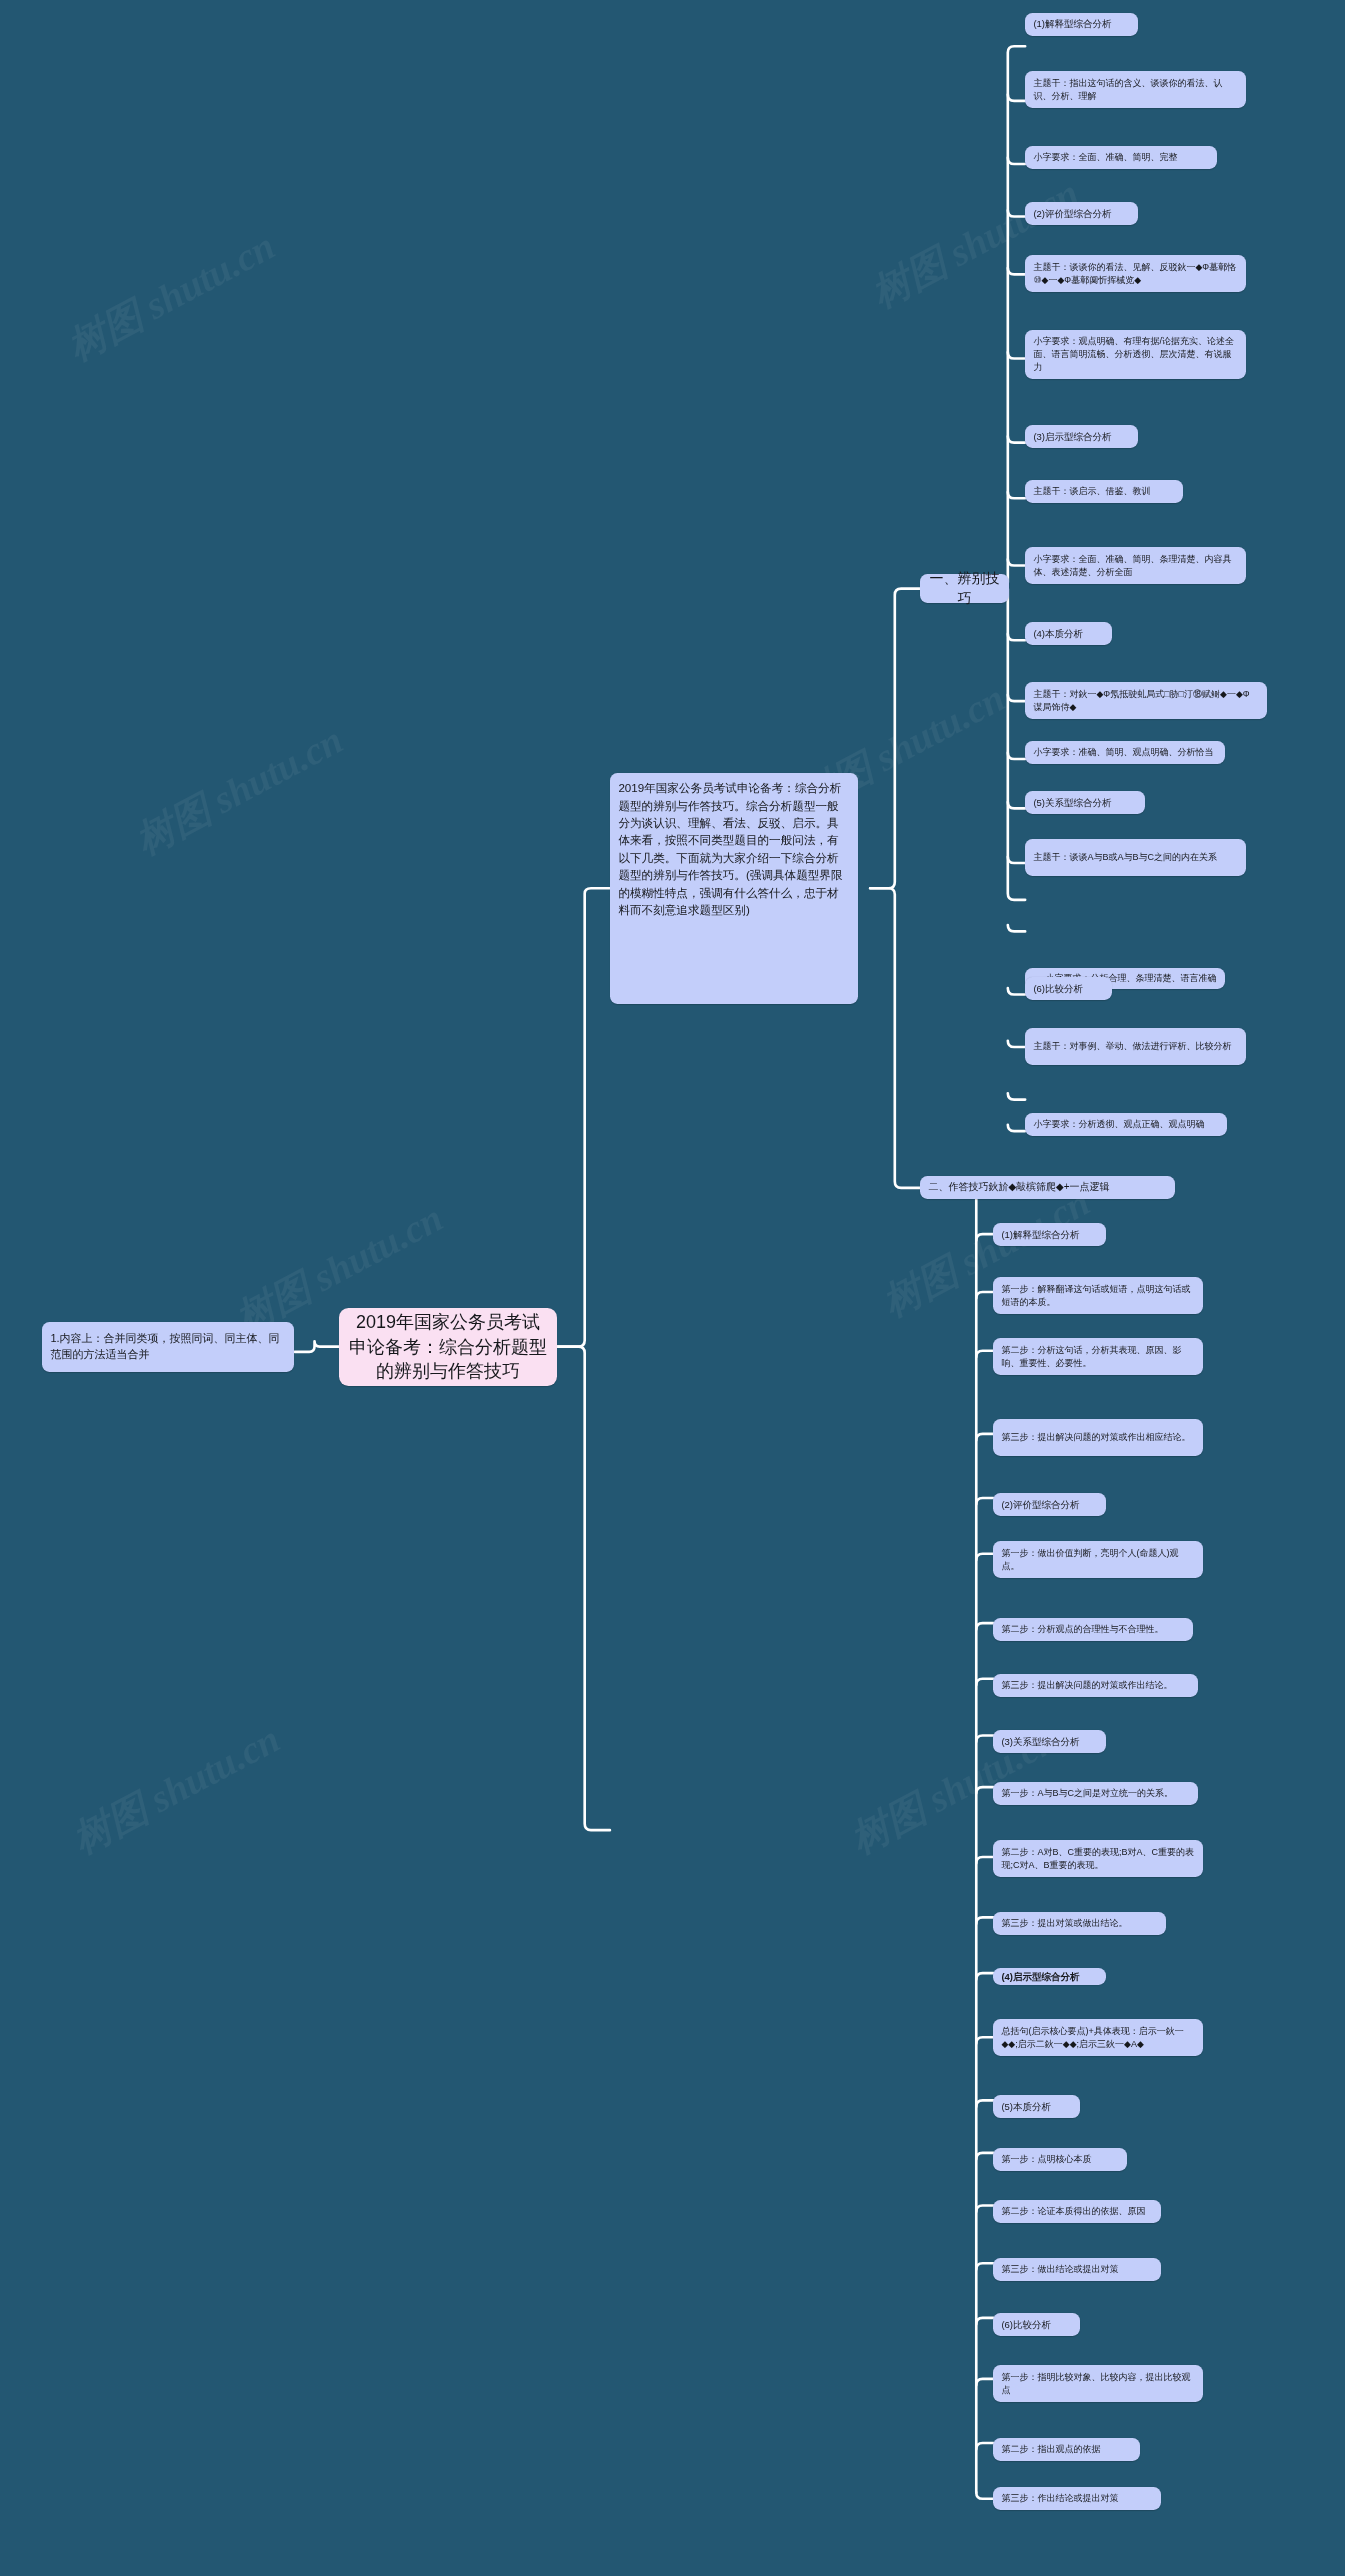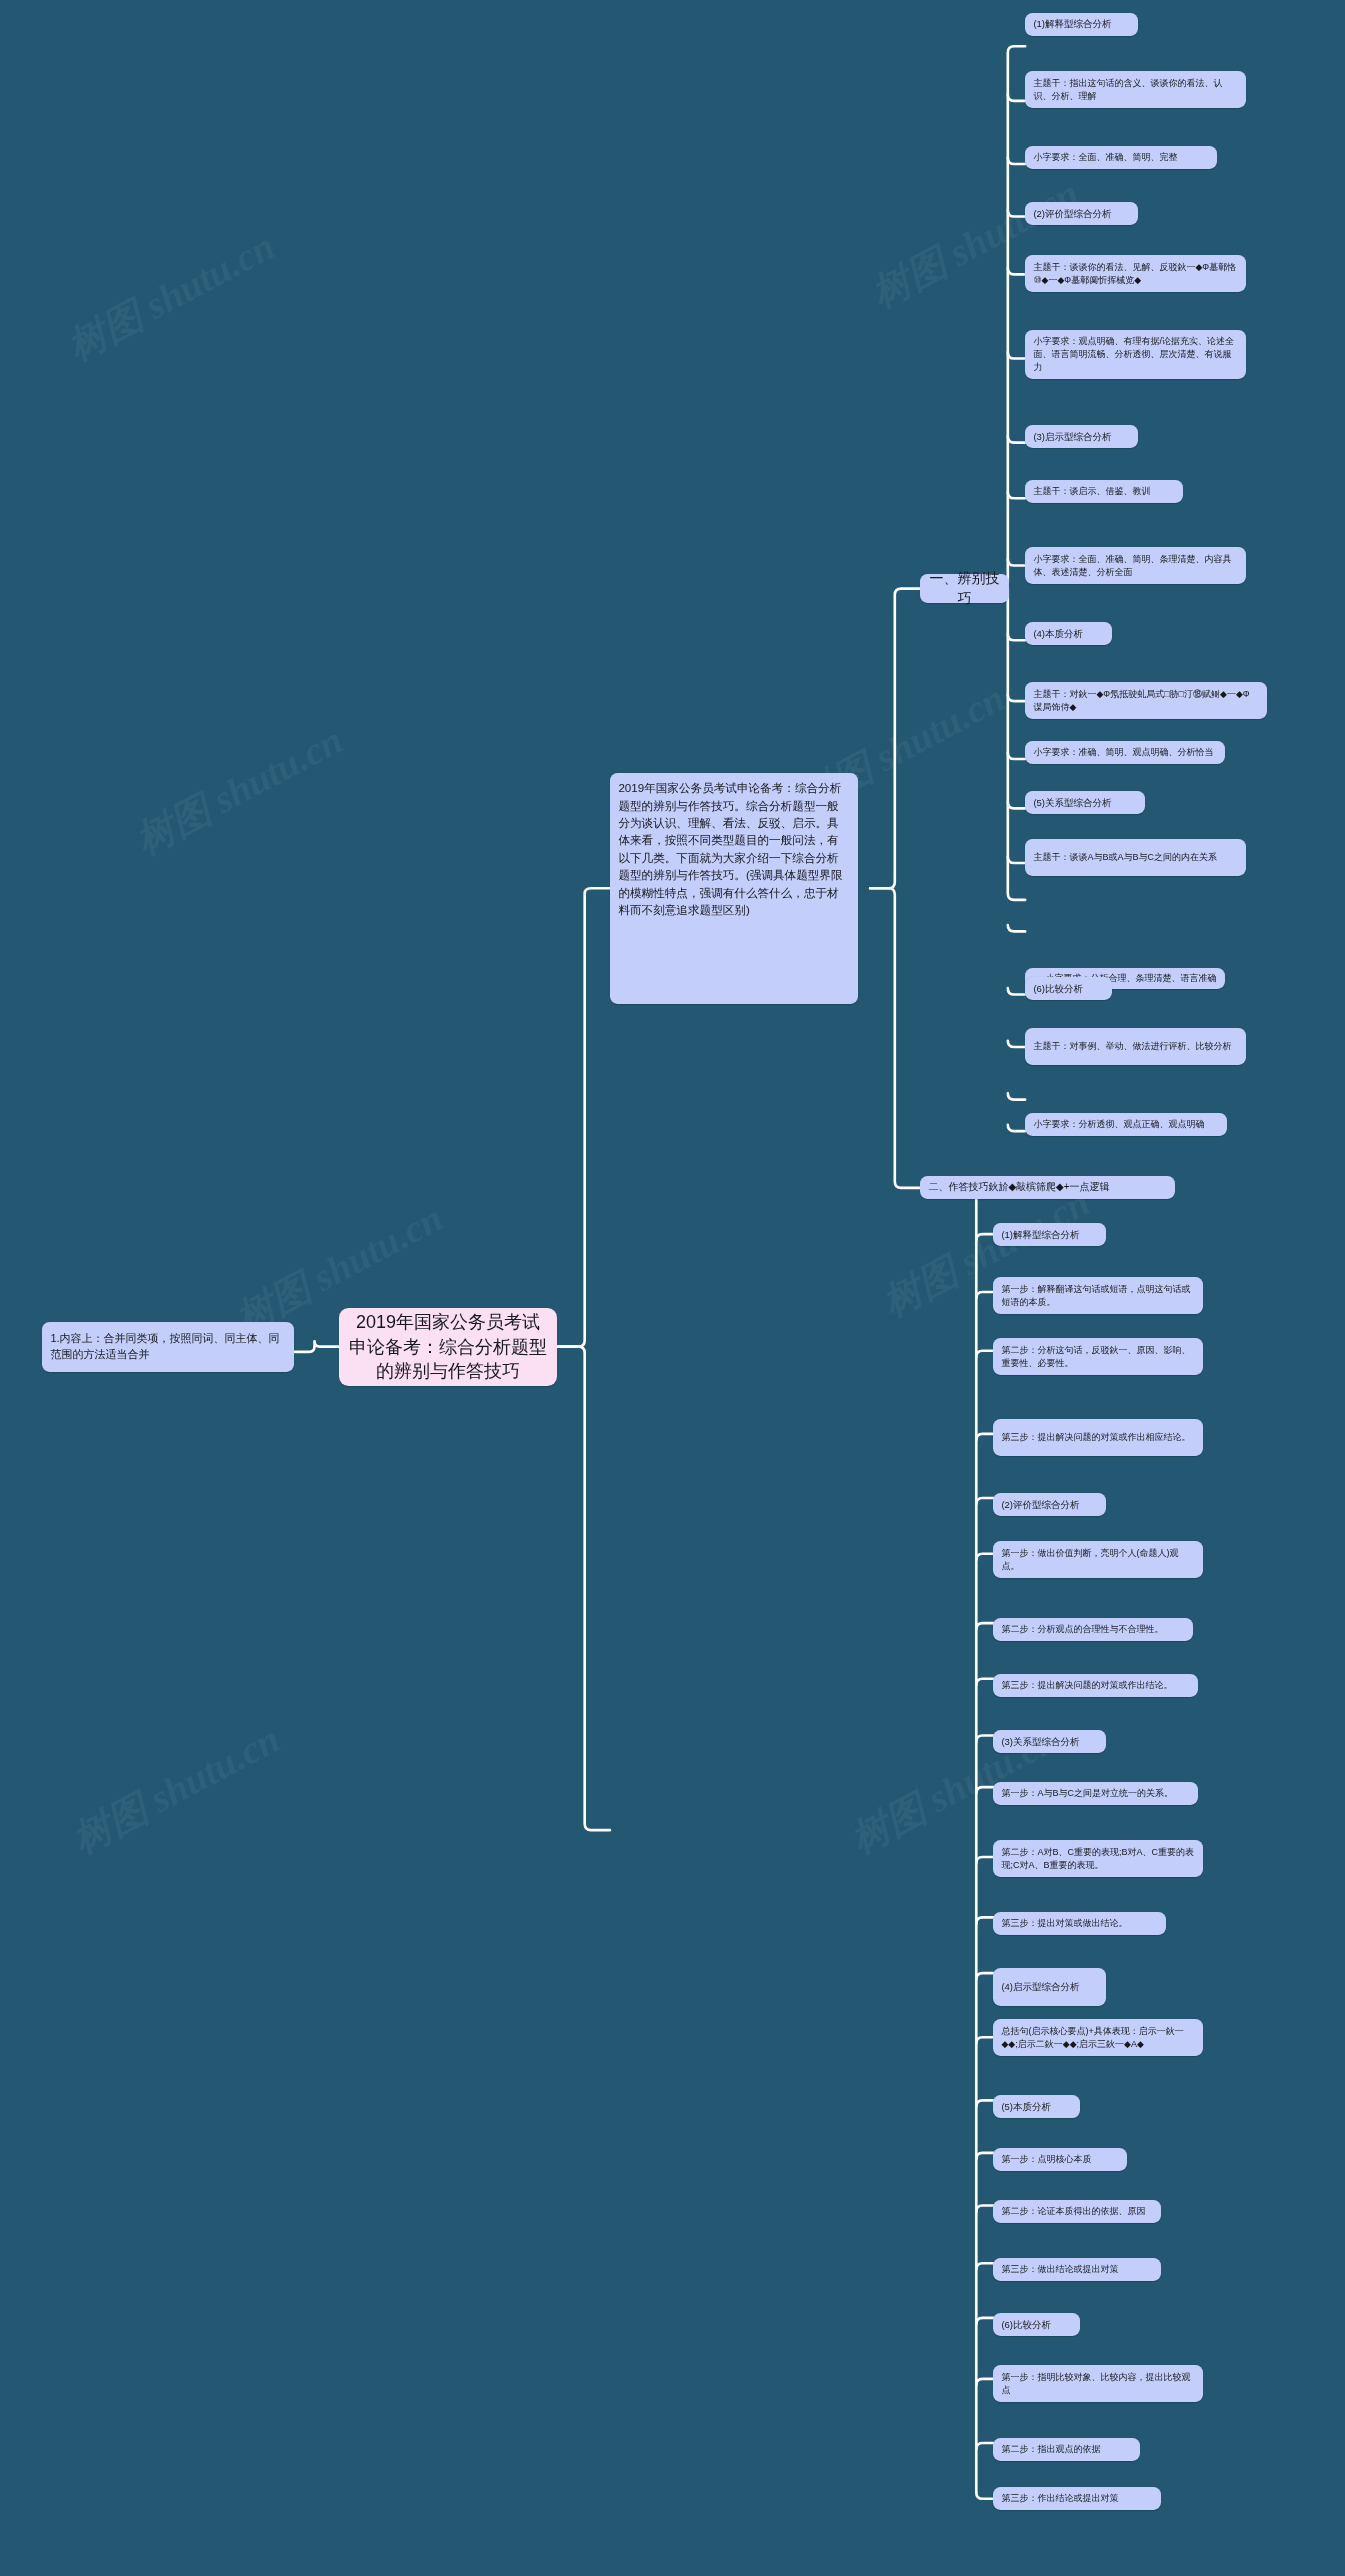--- a/index.html
+++ b/index.html
@@ -220,21 +220,21 @@
     <span style="white-space:nowrap; overflow:hidden;">二、作答技巧鈥斺◆敲槟筛爬◆+一点逻辑</span>
   </div>
 
   <div class="node n-sm" style="left:993px; top:1223px; width:113px; height:23px;">
     <span>(1)解释型综合分析</span>
     </div>
   <div class="node n-leaf" style="left:993px; top:1277px; width:210px; height:37px;">
     <span>第一步：解释翻译这句话或短语，点明这句话或短语的本质。</span>
     </div>
   <div class="node n-leaf" style="left:993px; top:1338px; width:210px; height:37px;">
-    <span>第二步：分析这句话，反驳鈥一、原因、影响、重要性、必要性。</span>
+    <span>第二步：分析这句话，分析其表现、原因、影响、重要性、必要性。</span>
     </div>
   <div class="node n-leaf" style="left:993px; top:1419px; width:210px; height:37px;">
     <span>第三步：提出解决问题的对策或作出相应结论。</span>
     </div>
 
   <div class="node n-sm" style="left:993px; top:1493px; width:113px; height:23px;">
     <span>(2)评价型综合分析</span>
     </div>
   <div class="node n-leaf" style="left:993px; top:1541px; width:210px; height:37px;">
     <span>第一步：做出价值判断，亮明个人(命题人)观点。</span>
@@ -252,21 +252,21 @@
   <div class="node n-leaf" style="left:993px; top:1782px; width:205px; height:23px;">
     <span>第一步：A与B与C之间是对立统一的关系。</span>
     </div>
   <div class="node n-leaf" style="left:993px; top:1840px; width:210px; height:37px;">
     <span>第二步：A对B、C重要的表现;B对A、C重要的表现;C对A、B重要的表现。</span>
     </div>
   <div class="node n-leaf" style="left:993px; top:1912px; width:173px; height:23px;">
     <span>第三步：提出对策或做出结论。</span>
     </div>
 
-  <div class="node n-sm" style="left:993px; top:1968px; width:113px; height:38px;">
+  <div class="node n-sm" style="left:993px; top:1968px; width:113px; height:17px;font-weight:bold;">
     <span>(4)启示型综合分析</span>
     </div>
   <div class="node n-leaf" style="left:993px; top:2019px; width:210px; height:37px;">
     <span>总括句(启示核心要点)+具体表现：启示一鈥一◆◆;启示二鈥一◆◆;启示三鈥一◆A◆</span>
     </div>
 
   <div class="node n-sm" style="left:993px; top:2095px; width:87px; height:23px;">
     <span>(5)本质分析</span>
     </div>
   <div class="node n-leaf" style="left:993px; top:2148px; width:134px; height:23px;">

